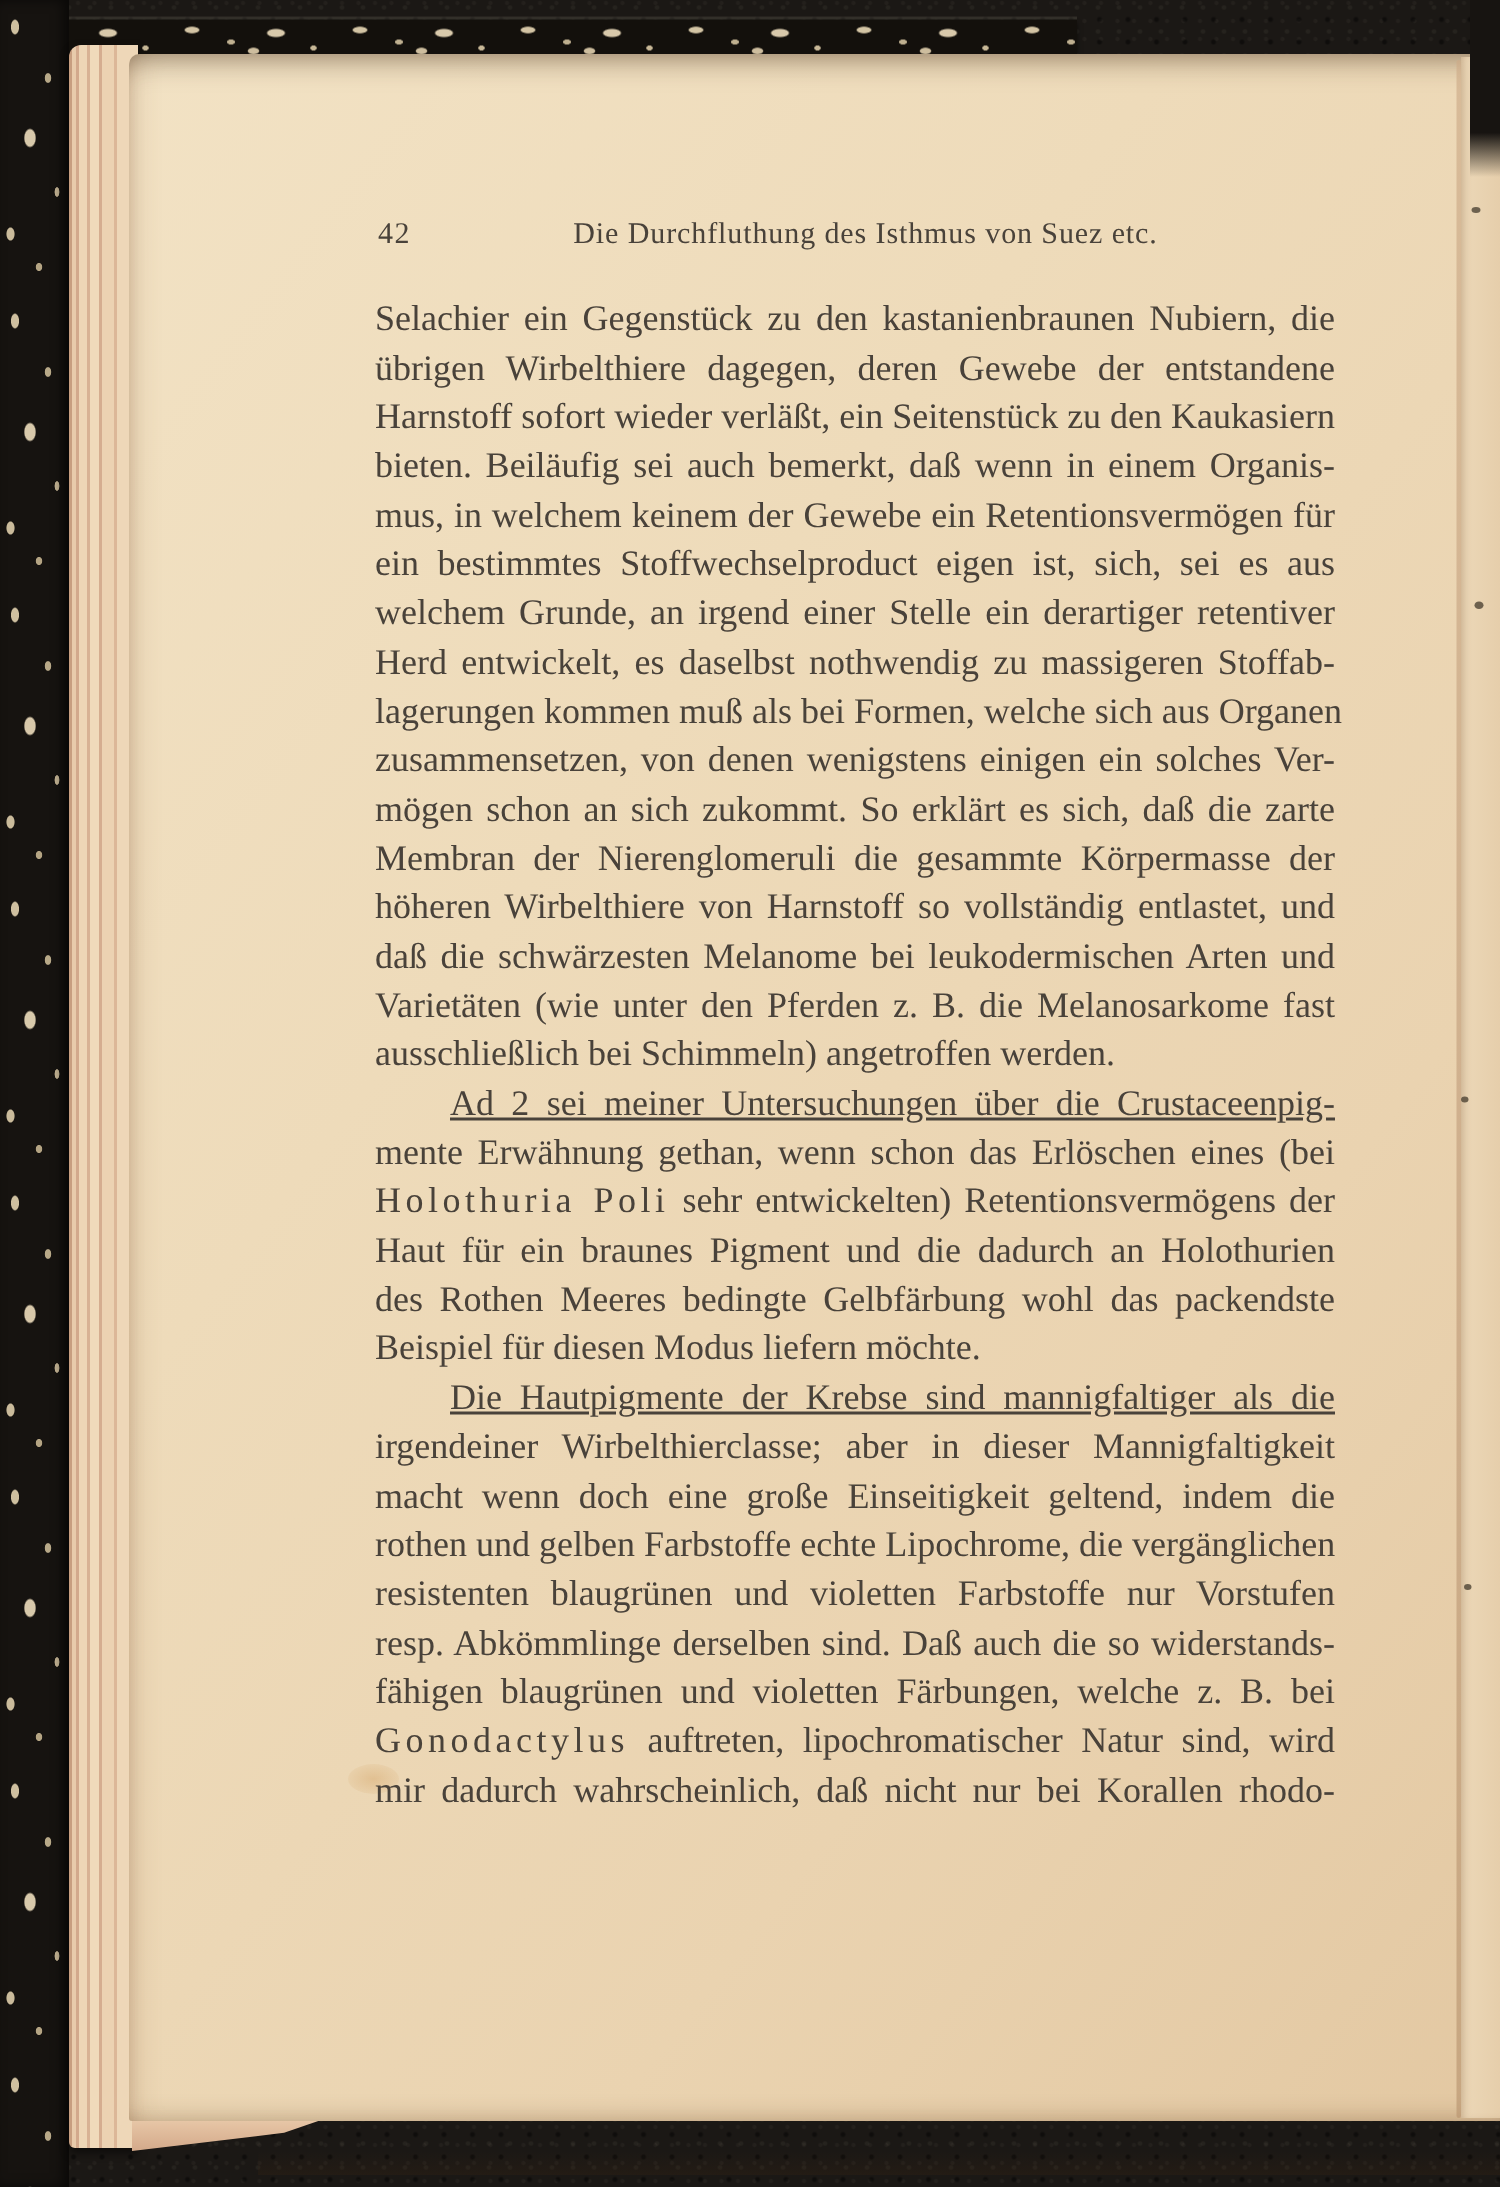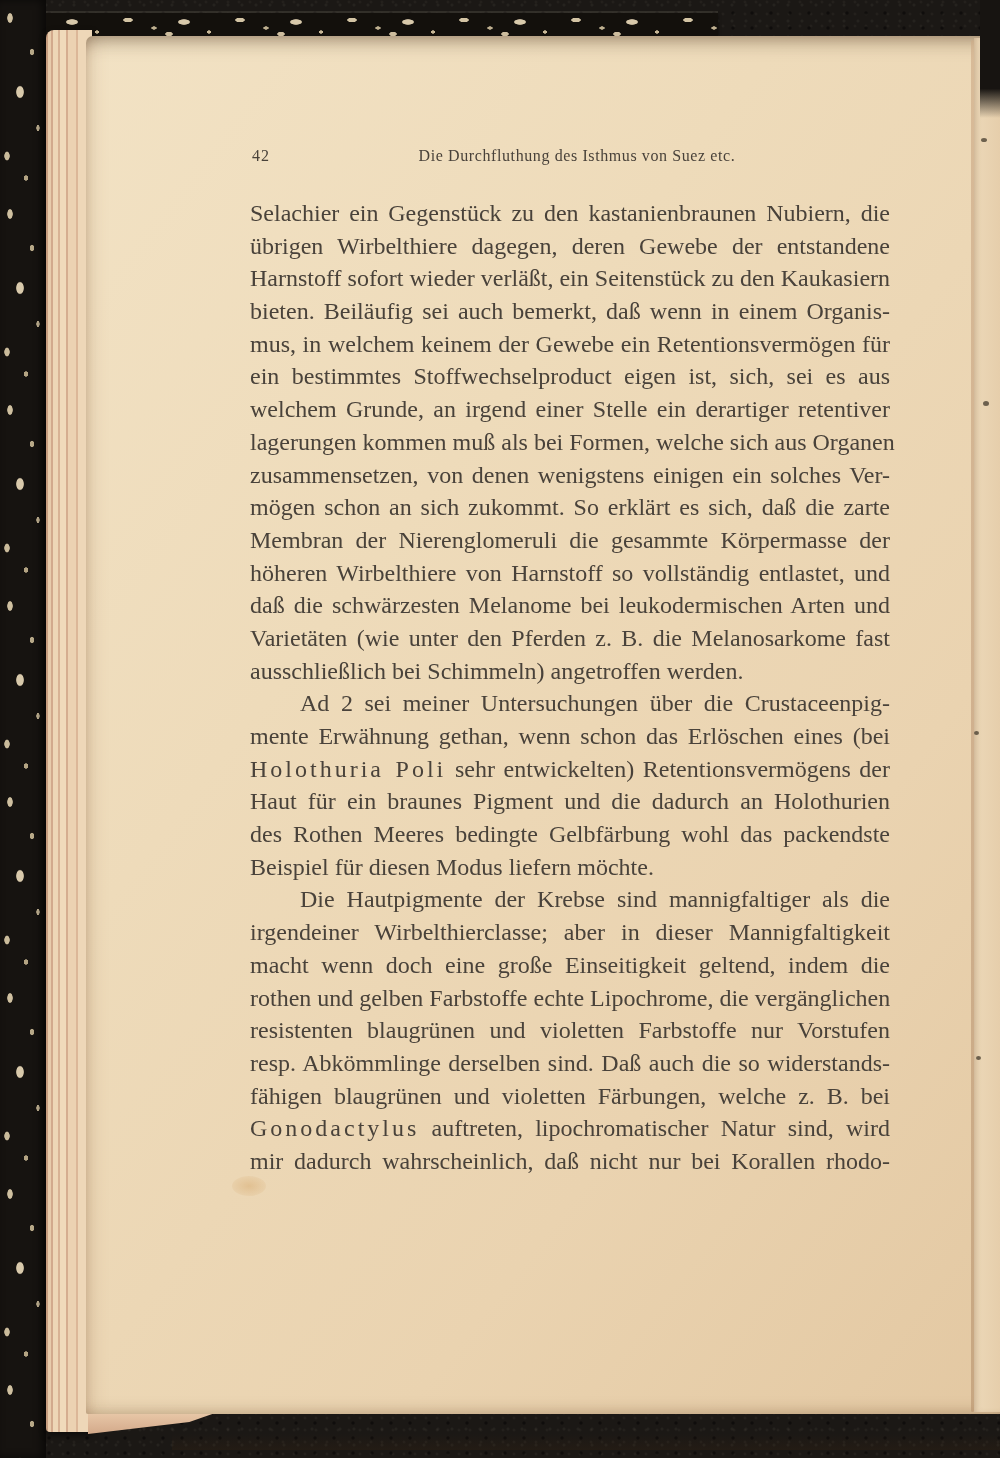--- a/index.html
+++ b/index.html
@@ -82,31 +82,31 @@
   .corner-dark{
     position:absolute;left:980px;top:0;width:20px;height:118px;
     background:linear-gradient(180deg,#171411 75%,rgba(23,20,17,0));
   }
   
   .text-block{
     position:absolute;left:250px;top:142px;width:640px;
     color:#49423a;
   }
   .header-row{
-    position:relative;height:28px;line-height:28px;font-size:16px;
+    position:relative;height:28px;line-height:28px;font-size:20px;
   }
   .page-number{position:absolute;left:2px;top:0;letter-spacing:1px;}
   .running-title{display:block;text-align:center;letter-spacing:0.6px;padding-left:14px;}
   .body-text{margin-top:27px;font-size:24px;}
   .line{
     line-height:32.7px;height:32.7px;white-space:nowrap;
     text-align:justify;text-align-last:justify;
   }
   .line.short-last{text-align-last:left;}
-  .line.indent{text-indent:50px;}
+  .line.indent{text-indent:50px;text-decoration:underline;}
   .gesperrt{letter-spacing:3px;}
   
   .speck{position:absolute;background:#4e4335;border-radius:50%;opacity:0.8;}
   .speck.s1{left:981px;top:138px;width:6px;height:4px;}
   .speck.s2{left:983px;top:401px;width:6px;height:5px;}
   .speck.s3{left:974px;top:731px;width:5px;height:4px;}
   .speck.s4{left:976px;top:1056px;width:5px;height:4px;}
   .stain{
     position:absolute;left:232px;top:1176px;width:34px;height:20px;border-radius:50%;
     background:radial-gradient(ellipse at center,rgba(205,150,80,0.35),rgba(205,150,80,0));
@@ -144,20 +144,21 @@
     <span class="running-title">Die Durchfluthung des Isthmus von Suez etc.</span>
   </div>
   <div class="body-text">
       <div class="line"><span>Selachier ein Gegenstück zu den kastanienbraunen Nubiern, die</span></div>
       <div class="line"><span>übrigen Wirbelthiere dagegen, deren Gewebe der entstandene</span></div>
       <div class="line"><span>Harnstoff sofort wieder verläßt, ein Seitenstück zu den Kaukasiern</span></div>
       <div class="line"><span>bieten. Beiläufig sei auch bemerkt, daß wenn in einem Organis-</span></div>
       <div class="line"><span>mus, in welchem keinem der Gewebe ein Retentionsvermögen für</span></div>
       <div class="line"><span>ein bestimmtes Stoffwechselproduct eigen ist, sich, sei es aus</span></div>
       <div class="line"><span>welchem Grunde, an irgend einer Stelle ein derartiger retentiver</span></div>
+      <div class="line"><span>Herd entwickelt, es daselbst nothwendig zu massigeren Stoffab-</span></div>
       <div class="line"><span>lagerungen kommen muß als bei Formen, welche sich aus Organen</span></div>
       <div class="line"><span>zusammensetzen, von denen wenigstens einigen ein solches Ver-</span></div>
       <div class="line"><span>mögen schon an sich zukommt. So erklärt es sich, daß die zarte</span></div>
       <div class="line"><span>Membran der Nierenglomeruli die gesammte Körpermasse der</span></div>
       <div class="line"><span>höheren Wirbelthiere von Harnstoff so vollständig entlastet, und</span></div>
       <div class="line"><span>daß die schwärzesten Melanome bei leukodermischen Arten und</span></div>
       <div class="line"><span>Varietäten (wie unter den Pferden z. B. die Melanosarkome fast</span></div>
       <div class="line short-last"><span>ausschließlich bei Schimmeln) angetroffen werden.</span></div>
       <div class="line indent"><span>Ad 2 sei meiner Untersuchungen über die Crustaceenpig-</span></div>
       <div class="line"><span>mente Erwähnung gethan, wenn schon das Erlöschen eines (bei</span></div>

